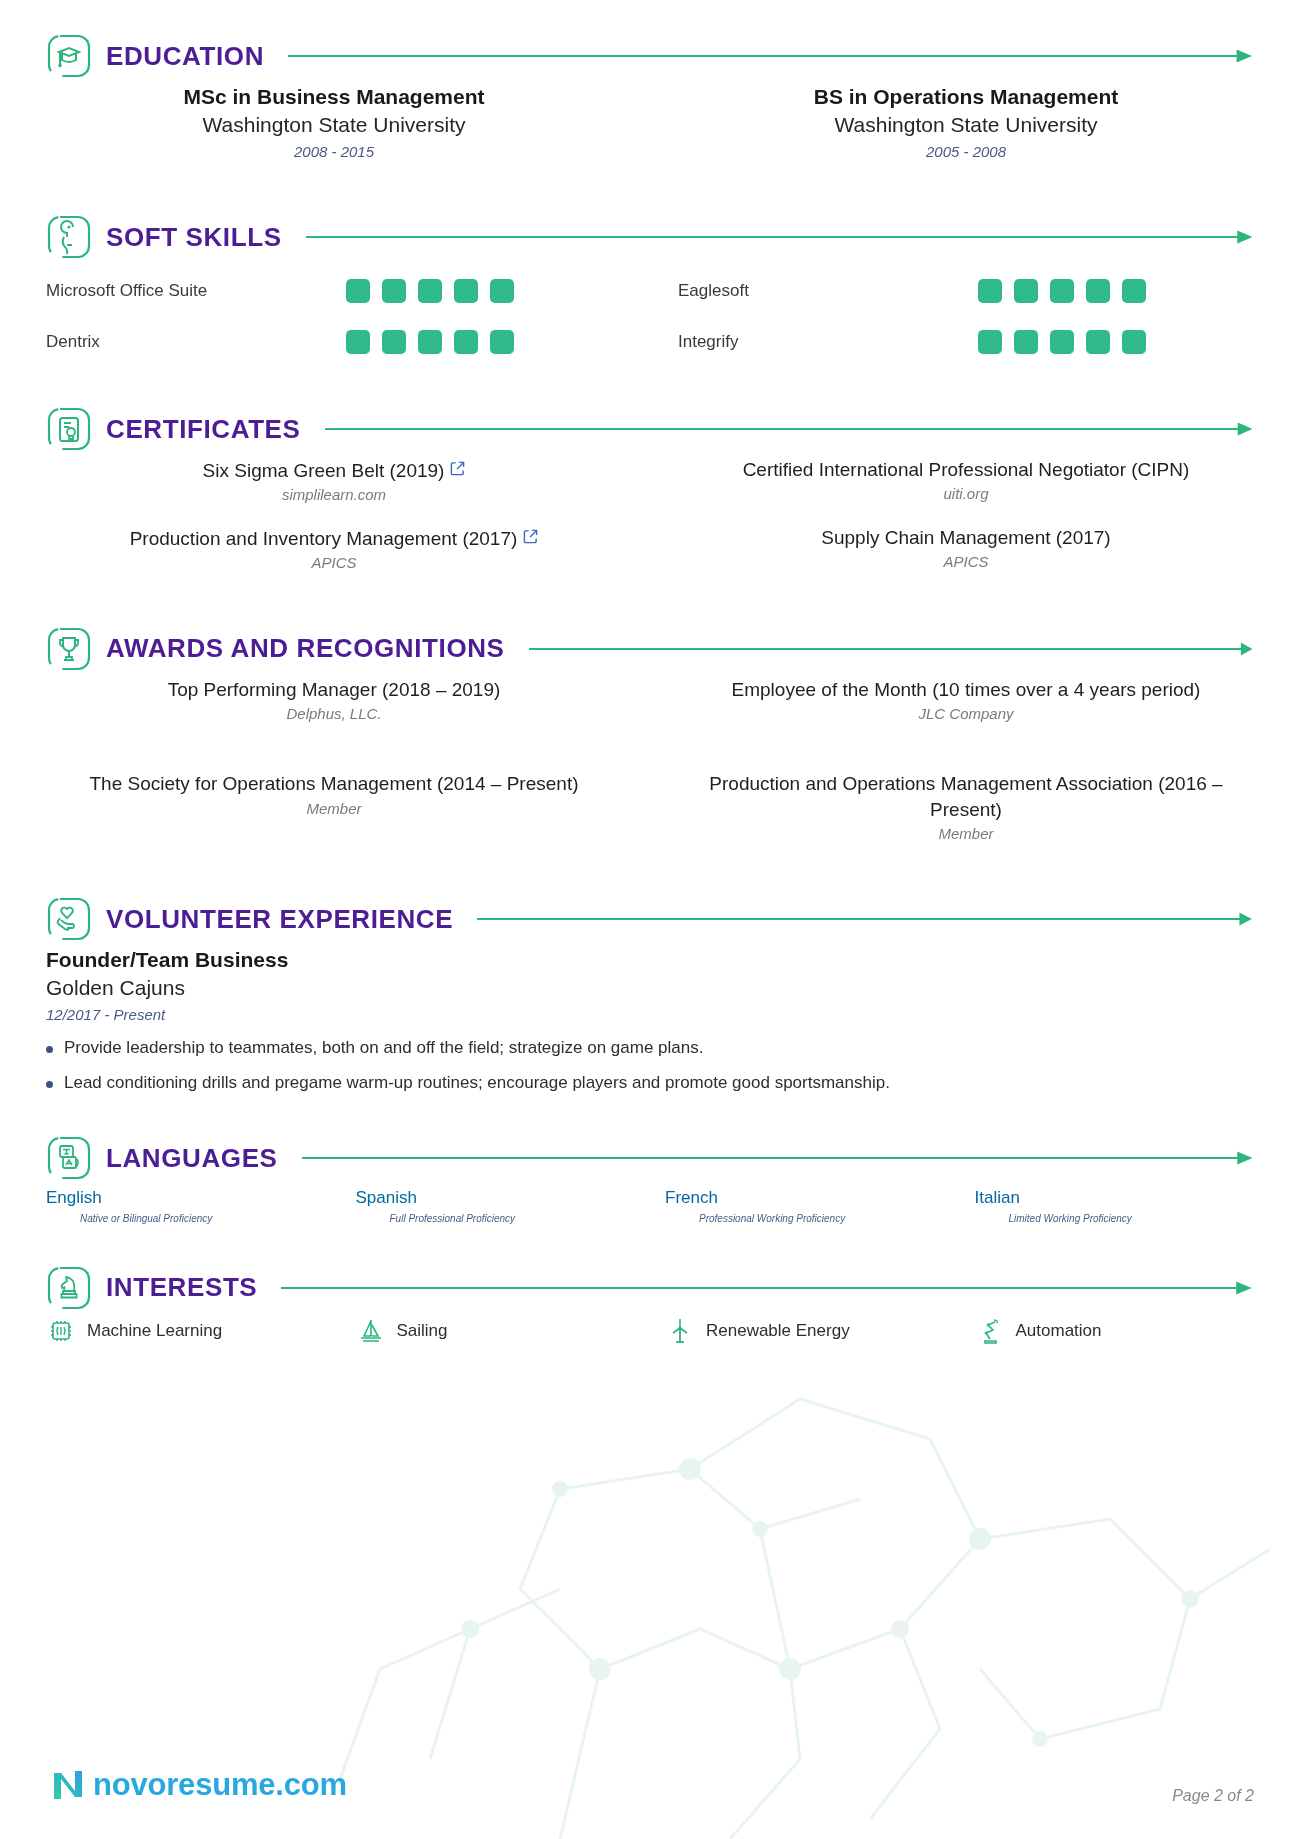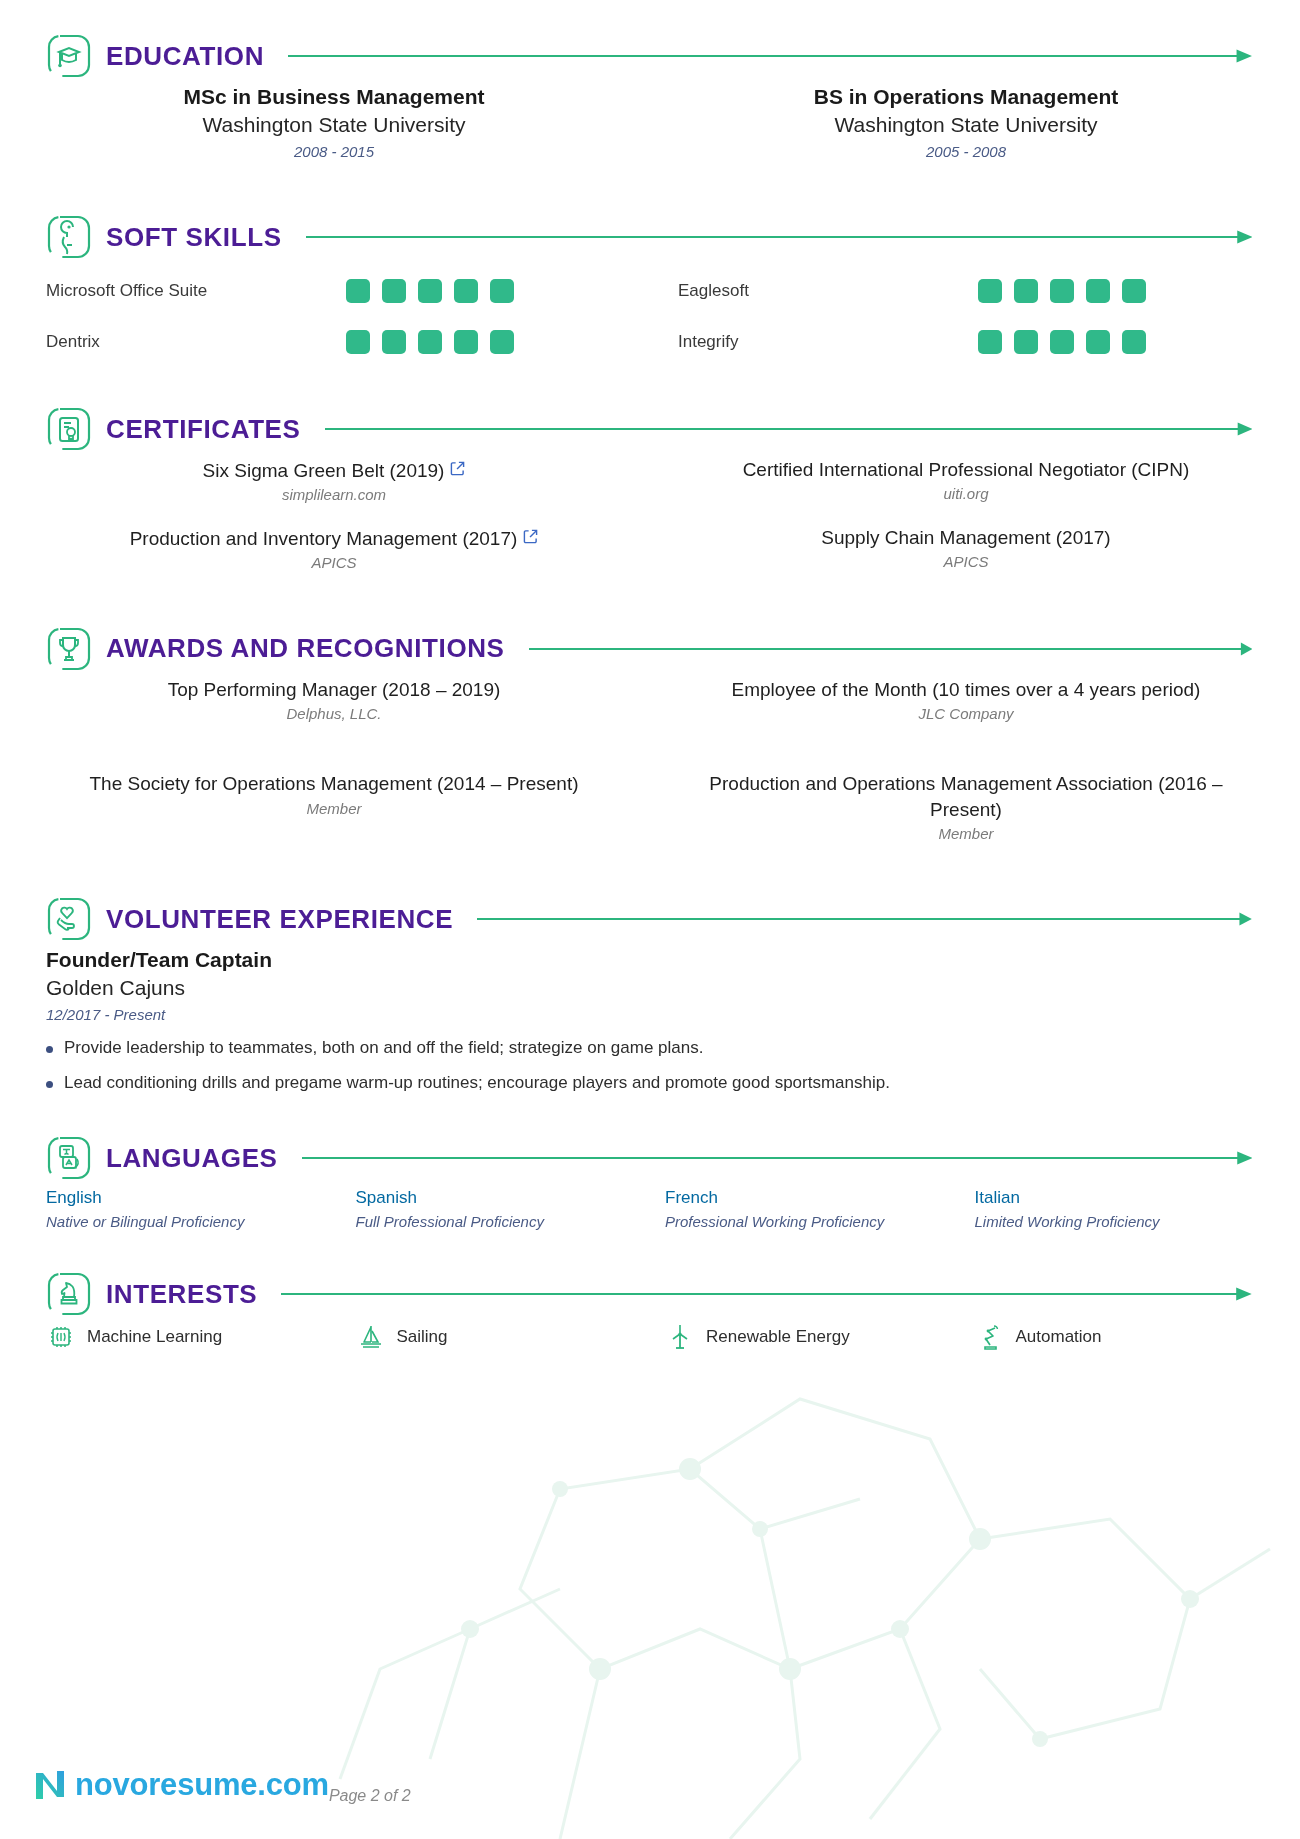--- a/index.html
+++ b/index.html
@@ -49,29 +49,29 @@
   .dot { width:24px; height:24px; border-radius:5px; background:#30b98a; }
 
   
   .bullets { margin-top:10px; }
   .bullet { display:flex; align-items:flex-start; gap:11px; margin-bottom:13px; }
   .bullet-dot { width:7px; height:7px; border-radius:50%; background:#3c4f80; flex:0 0 7px; margin-top:9px; }
   .bullet-text { font-size:17px; color:#2e2e2e; line-height:1.35; }
 
   
   .lang-name { font-size:17px; color:#0369a1; line-height:1.4; }
-  .lang-level { font-size:15px; font-style:italic; color:#4a5b86; line-height:1.35; margin-top:2px; }
+  .lang-level { font-size:10px; font-style:italic; color:#4a5b86; line-height:1.35; margin-top:2px;margin-left:34px; }
 
   
   .interest { display:flex; align-items:center; gap:11px; }
   .interest-label { font-size:17px; color:#2e2e2e; }
   .interest-icon { width:30px; height:30px; flex:0 0 30px; }
 
   
-  .footer { position:absolute; left:30px; right:46px; bottom:34px; display:flex; align-items:flex-end; z-index:3; }
+  .footer { position:absolute; left:48px; right:46px; bottom:34px; display:flex; align-items:flex-end; justify-content:space-between; z-index:3; }
   .logo { display:flex; align-items:center; gap:5px; }
   .logo-word { font-size:31px; font-weight:700; color:#29a8e0; letter-spacing:-.2px; }
   .page-num { font-size:16px; font-style:italic; color:#8a8a8a; } .sp-22{height:22px} .sp-28{height:28px}
 </style>
 </head>
 <body>
 
 <div class="page">
 
   <svg class="bg-deco" viewBox="0 0 1300 640">
@@ -307,21 +307,21 @@
         </svg>
         <div class="sec-title">VOLUNTEER EXPERIENCE</div>
         <div class="sec-rule">
           <svg viewBox="0 0 1000 14" preserveAspectRatio="none">
             <line x1="0" y1="7" x2="988" y2="7" stroke="#2cb57e" stroke-width="2"></line>
             <polygon points="1000,7 984,0.5 984,13.5" fill="#2cb57e"></polygon>
           </svg>
         </div>
       </div>
       <div>
-        <div class="entry-title">Founder/Team Captain</div>
+        <div class="entry-title">Founder/Team Business</div>
         <div class="entry-sub">Golden Cajuns</div>
         <div class="entry-date">12/2017 - Present</div>
         <div class="bullets">
           <div class="bullet">
             <span class="bullet-dot"></span>
             <span class="bullet-text">Provide leadership to teammates, both on and off the field; strategize on game plans.</span>
           </div>
           <div class="bullet">
             <span class="bullet-dot"></span>
             <span class="bullet-text">Lead conditioning drills and pregame warm-up routines; encourage players and promote good sportsmanship.</span>

